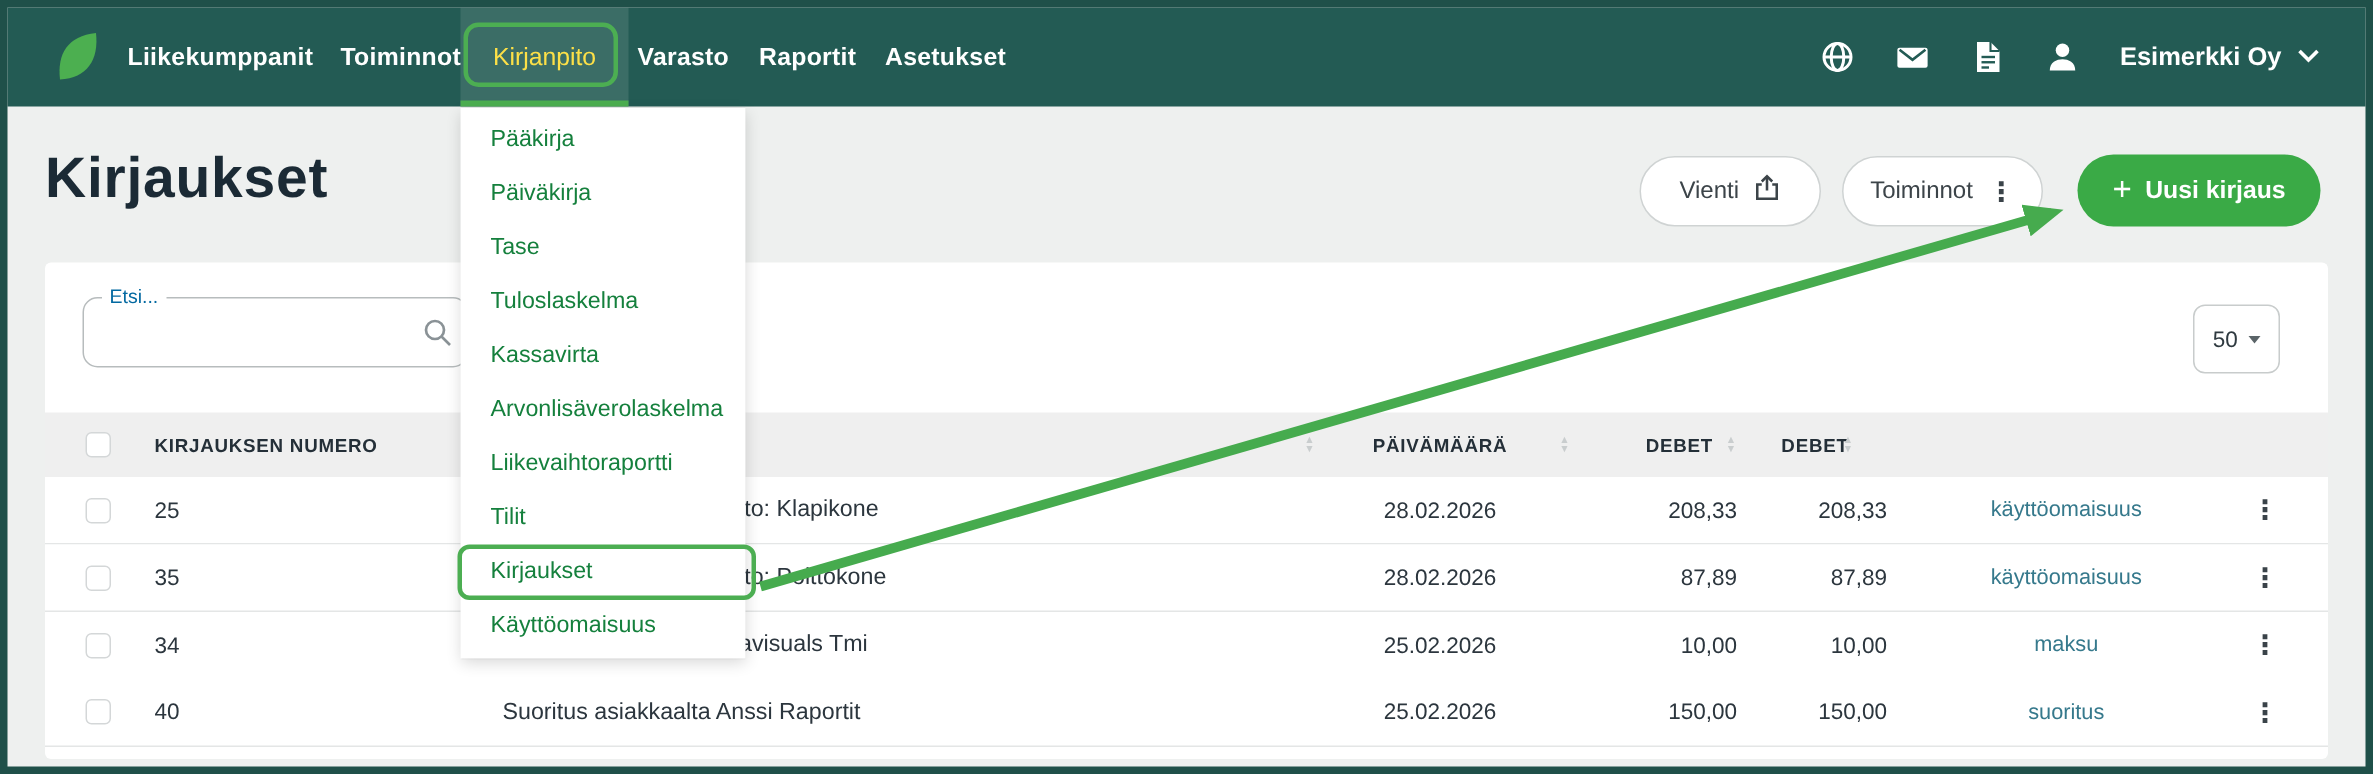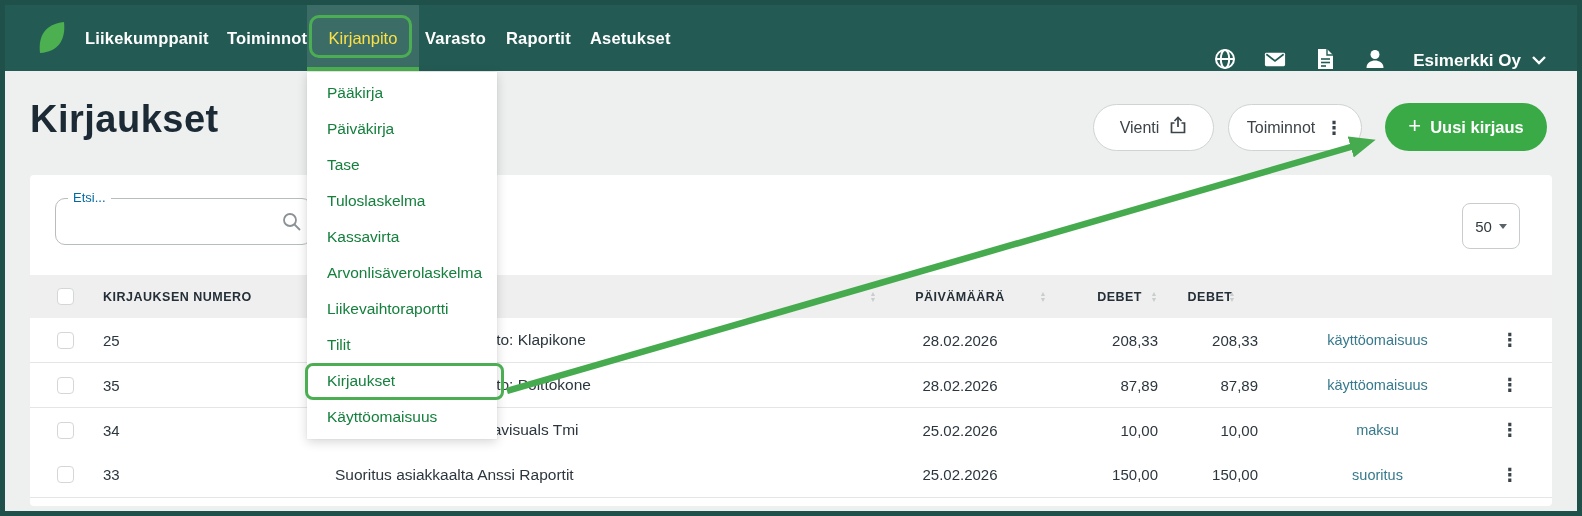--- a/index.html
+++ b/index.html
@@ -9,21 +9,21 @@
   .frame { position:relative; width:1582px; height:516px; background:#eef0ef; overflow:hidden; }
   .frame-border { position:absolute; inset:0; border:5px solid #1f5049; z-index:60; pointer-events:none; }
 
   
   .topnav { position:absolute; left:5px; top:5px; width:1572px; height:66px; background:#235b54; z-index:10; }
   .brand { position:absolute; left:30px; top:14px; width:34px; height:38px; display:flex; align-items:center; justify-content:center; }
   .nav-item { position:absolute; top:0; height:66px; display:flex; align-items:center; color:#ffffff; font-size:16.5px; font-weight:600; letter-spacing:.2px; cursor:pointer; }
   .nav-band { position:absolute; left:302px; top:0; width:112px; height:66px; background:rgba(255,255,255,.11); display:flex; align-items:center; justify-content:center; }
   .nav-band .underline { position:absolute; left:0; bottom:0; width:100%; height:4px; background:#4caf50; }
   .nav-band .nav-label { color:#fde047; font-size:16.5px; font-weight:400; }
-  .topnav-right { position:absolute; right:30px; top:0; height:66px; display:flex; align-items:flex-end; gap:26px; }
+  .topnav-right { position:absolute; right:30px; top:0; height:66px; display:flex; align-items:center; gap:26px; }
   .topnav-right .icn { width:24px; height:24px; display:flex; align-items:center; justify-content:center; cursor:pointer; }
   .company { color:#fff; font-size:17px; font-weight:700; display:flex; align-items:center; gap:10px; cursor:pointer; }
 
   
   .page-title { position:absolute; left:30px; top:98px; font-size:38px; font-weight:600; color:#1b2a35; letter-spacing:.5px; z-index:5; }
 
   .toolbar-btn { position:absolute; top:104px; height:47px; border:1px solid #cfd3d3; border-radius:24px; background:#fff;
                  display:flex; align-items:center; justify-content:center; gap:10px; font-size:16px; color:#3c4449; cursor:pointer; z-index:5; }
   .btn-vienti { left:1093px; width:121px; }
   .btn-toiminnot { left:1228px; width:134px; }
@@ -255,21 +255,21 @@
       <div class="td td-credit">10,00</div>
       <div class="td td-liite">maksu</div>
       <div class="td td-menu">
           <span class="kebab">⋮</span>
         </div>
     </div>
     <div class="trow tgrid r3">
       <div class="td td-check">
           <span class="checkbox"></span>
         </div>
-      <div class="td td-number">33</div>
+      <div class="td td-number">40</div>
       <div class="td td-desc">Suoritus asiakkaalta Anssi Raportit</div>
       <div class="td td-date">25.02.2026</div>
       <div class="td td-debit">150,00</div>
       <div class="td td-credit">150,00</div>
       <div class="td td-liite">suoritus</div>
       <div class="td td-menu">
           <span class="kebab">⋮</span>
         </div>
     </div>
   </div>

